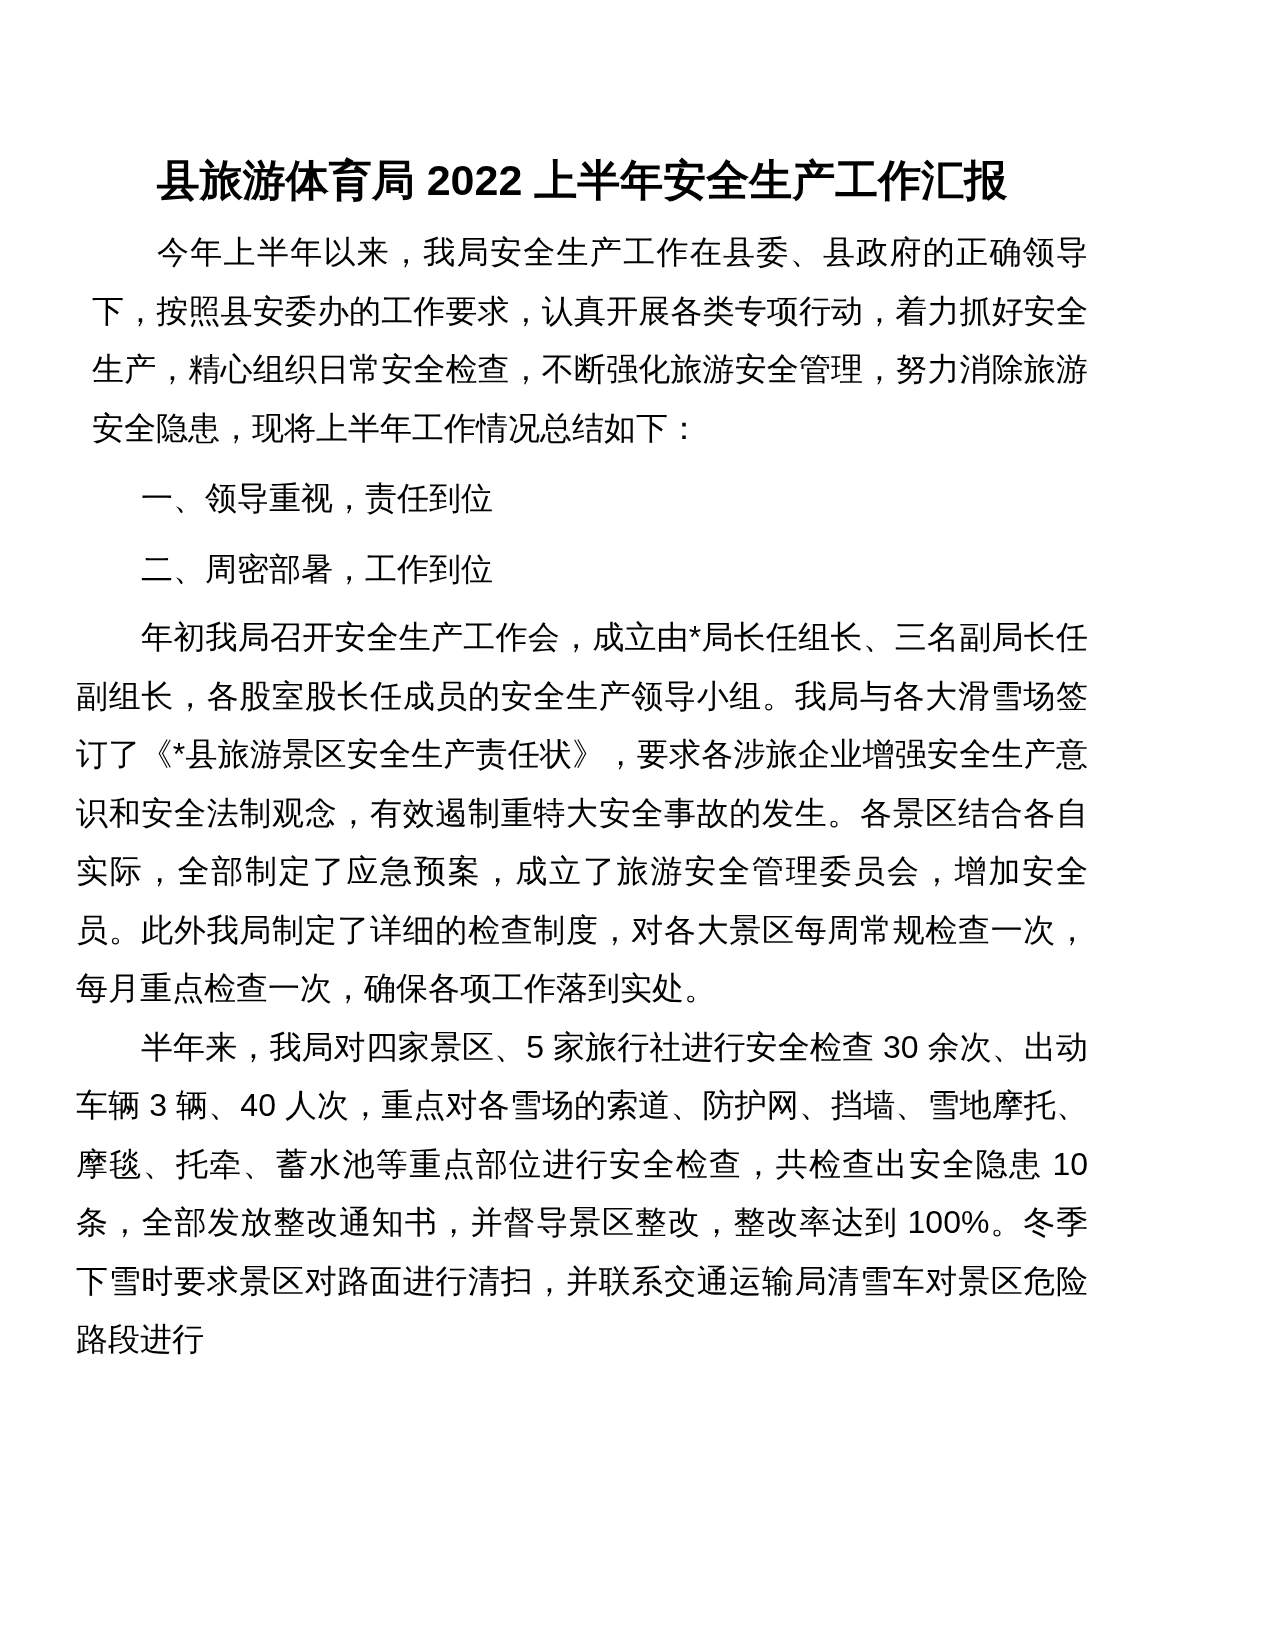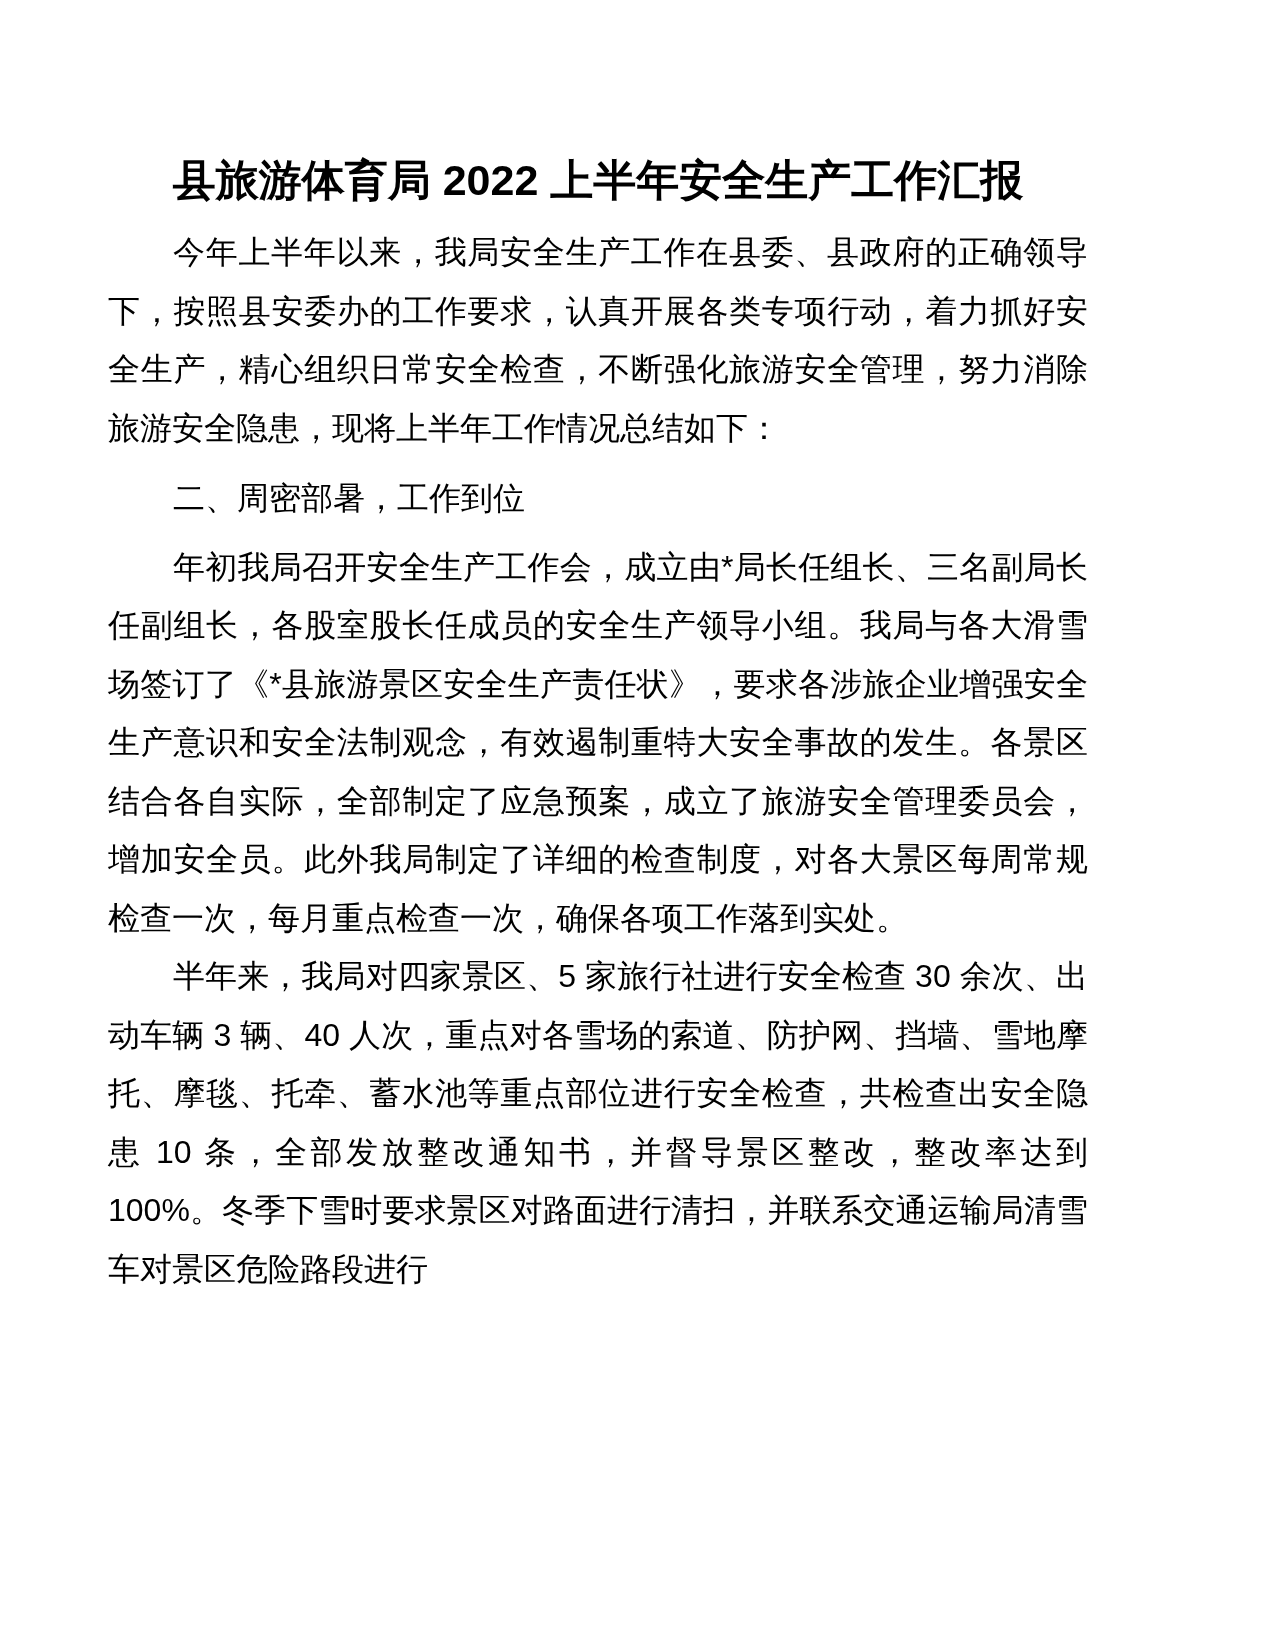--- a/index.html
+++ b/index.html
@@ -6,21 +6,21 @@
     margin: 0;
     padding: 0;
     background: #ffffff;
   }
   .page {
     position: relative;
     box-sizing: border-box;
     width: 1275px;
     height: 1650px;
     margin: 0;
-    padding: 0 187px 0 108px;
+    padding: 0 187px 0 76px;
     background: #ffffff;
     color: #000000;
     overflow: hidden;
     font-family: "Liberation Sans", "DejaVu Sans", sans-serif;
   }
   .doc-title {
     margin: 0;
     padding-top: 150px;
     font-size: 43px;
     font-weight: 700;
@@ -32,34 +32,36 @@
     margin: 0;
     font-size: 32px;
     font-weight: 400;
     line-height: 58.5px;
     text-indent: 65px;
     text-align: justify;
     text-justify: inter-ideograph;
   }
   .first-para {
     margin-top: 13px;
+    margin-left: 16px;
   }
   .heading {
     margin-top: 12px;
     margin-bottom: 10px;
     text-align: left;
   }
 </style>
 </head>
 <body>
 
 <div class="page">
   <h1 class="doc-title">县旅游体育局 2022 上半年安全生产工作汇报</h1>
 
   <p class="para first-para">今年上半年以来，我局安全生产工作在县委、县政府的正确领导下，按照县安委办的工作要求，认真开展各类专项行动，着力抓好安全生产，精心组织日常安全检查，不断强化旅游安全管理，努力消除旅游安全隐患，现将上半年工作情况总结如下：</p>
 
+  <p class="para heading">一、领导重视，责任到位</p>
 
   <p class="para heading">二、周密部暑，工作到位</p>
 
   <p class="para">年初我局召开安全生产工作会，成立由*局长任组长、三名副局长任副组长，各股室股长任成员的安全生产领导小组。我局与各大滑雪场签订了《*县旅游景区安全生产责任状》，要求各涉旅企业增强安全生产意识和安全法制观念，有效遏制重特大安全事故的发生。各景区结合各自实际，全部制定了应急预案，成立了旅游安全管理委员会，增加安全员。此外我局制定了详细的检查制度，对各大景区每周常规检查一次，每月重点检查一次，确保各项工作落到实处。</p>
 
   <p class="para">半年来，我局对四家景区、5 家旅行社进行安全检查 30 余次、出动车辆 3 辆、40 人次，重点对各雪场的索道、防护网、挡墙、雪地摩托、摩毯、托牵、蓄水池等重点部位进行安全检查，共检查出安全隐患 10 条，全部发放整改通知书，并督导景区整改，整改率达到 100%。冬季下雪时要求景区对路面进行清扫，并联系交通运输局清雪车对景区危险路段进行</p>
 </div>
 
 </body></html>

